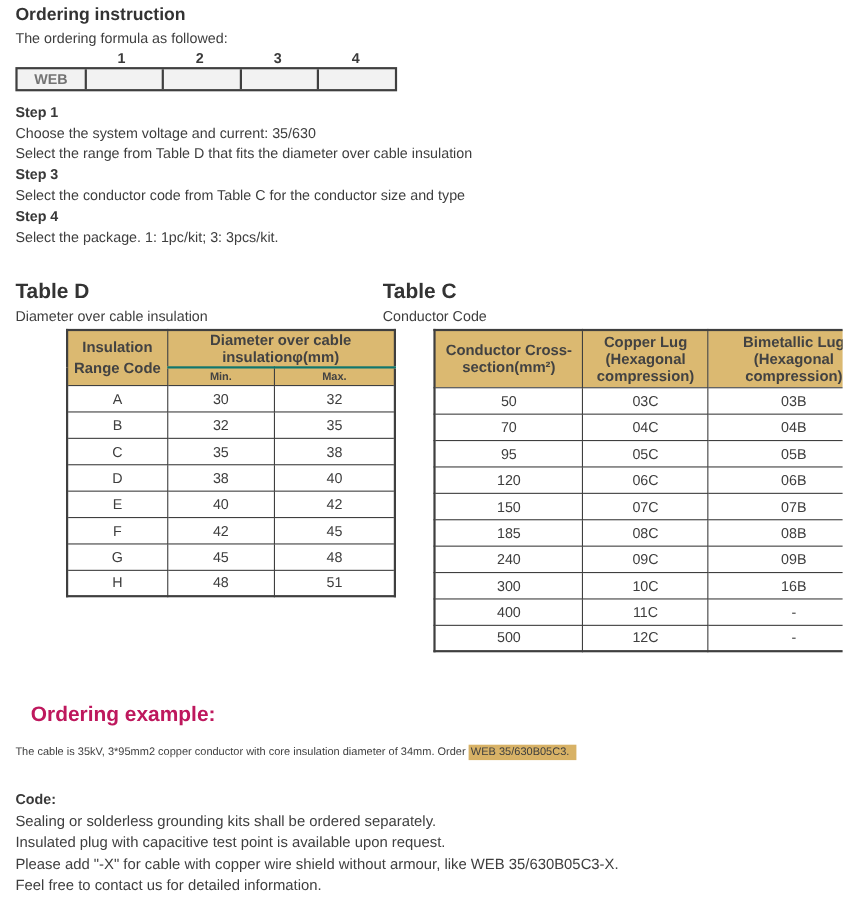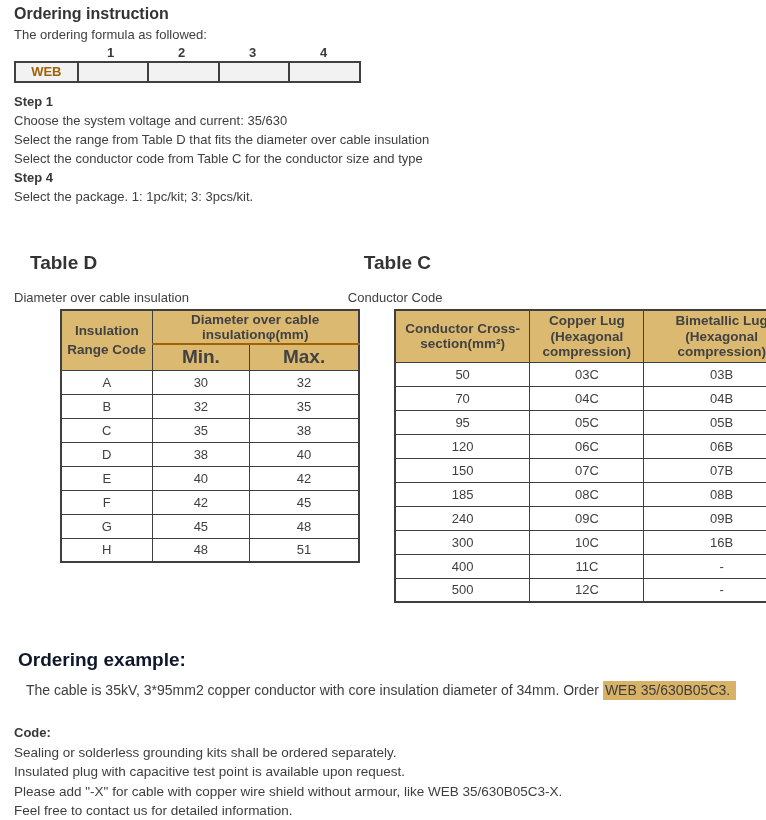--- a/index.html
+++ b/index.html
@@ -16,54 +16,54 @@
   h1.title { font-size: 16px; font-weight: 700; margin: 0; color: #333333; }
   .intro { font-size: 13px; margin: 4px 0 3px 0; }
 
   
   .formula { width: 347px; }
   .formula-labels { display: flex; height: 15px; font-size: 13px; font-weight: 700; color: #3a3a3a; }
   .fl { width: 71px; text-align: center; }
   .fl0 { width: 61px; }
   .formula-cells { display: flex; border: 2px solid var(--border-dark, #3f3f3f); background: #f2f2f2; margin-top: 1px; }
   .fc { width: 71px; height: 18px; border-left: 2px solid var(--border-dark, #3f3f3f);
-        font-size: 13px; font-weight: 700; text-align: center; line-height: 18px; color: #a16207; }
+        font-size: 13px; font-weight: 700; text-align: center; line-height: 18px; color: #737373; }
   .fc0 { width: 61px; border-left: none; }
 
   
   .steps { margin-top: 9px; font-size: 13px; }
   .step-label { font-weight: 700; line-height: 19px; color: #383838; }
   .step-text { line-height: 19px; }
 
   
   .tables { display: flex; align-items: flex-start; margin-top: 30px; }
   .tblock-d { width: 327px; margin-right: 34px; }
   .tblock-c { width: 444px; }
-  h2.tbl-title { font-size: 19px; font-weight: 700; margin: 16px; color: #333333; }
+  h2.tbl-title { font-size: 19px; font-weight: 700; margin: 0; color: #333333; }
   .subtitle { font-size: 13px; margin: 3px 0 4px 0; }
 
   table { border-collapse: collapse; width: 100%; font-size: 13px; border: 2px solid var(--border-dark, #3f3f3f); margin-left: 46px; }
   th, td { border: 1.5px solid var(--border-dark, #3f3f3f); text-align: center; }
   th { background: var(--accent-tan, #dbb971); font-weight: 700; color: #424242; }
   td { background: #ffffff; }
 
   .td-table td { height: 24px; }
   .th-range { width: 91px; font-size: 13.5px; line-height: 19px; padding: 0 4px; }
-  .th-span { height: 20px; border-bottom: 2px solid #a16207; font-size: 13.5px; }
-  .th-mm { height: 26px; font-size: 19px; }
+  .th-span { height: 20px; border-bottom: 2px solid #0f766e; font-size: 13.5px; }
+  .th-mm { height: 16px; font-size: 10px; }
 
   .tc-table th { font-size: 13.5px; line-height: 15.5px; padding: 2px 2px; height: 49px; vertical-align: middle; }
   .tc-table .th-c1 { width: 135px; }
   .tc-table .th-c2 { width: 114px; }
   .tc-table td { height: 24px; }
 
   
   .example { margin-top: 46px; }
-  .example h2 { font-size: 19px; font-weight: 700; margin: 4px; color: #0f172a; }
-  .example p { font-size: 14px; margin: 10px 0 0 12px; line-height: 18px; }
+  .example h2 { font-size: 19px; font-weight: 700; margin: 14px; color: #be185d; }
+  .example p { font-size: 10px; margin: 10px 0 0 0; line-height: 18px; }
   .hl { background: var(--highlight, #d8b266); padding: 1px 6px 2px 2px; }
 
   
   .note { margin-top: 24px; font-size: 13.5px; line-height: 19.5px; }
   .note-label { font-weight: 700; font-size: 13px; color: #383838; }
 </style>
 </head>
 <body>
 
 <div class="page">
@@ -90,20 +90,21 @@
 
   <div class="steps">
     <div class="step">
       <div class="step-label">Step 1</div>
       <div class="step-text">Choose the system voltage and current: 35/630</div>
     </div>
     <div class="step">
       <div class="step-text">Select the range from Table D that fits the diameter over cable insulation</div>
     </div>
     <div class="step">
+      <div class="step-label">Step 3</div>
       <div class="step-text">Select the conductor code from Table C for the conductor size and type</div>
     </div>
     <div class="step">
       <div class="step-label">Step 4</div>
       <div class="step-text">Select the package. 1: 1pc/kit; 3: 3pcs/kit.</div>
     </div>
   </div>
 
   <div class="tables">
 

